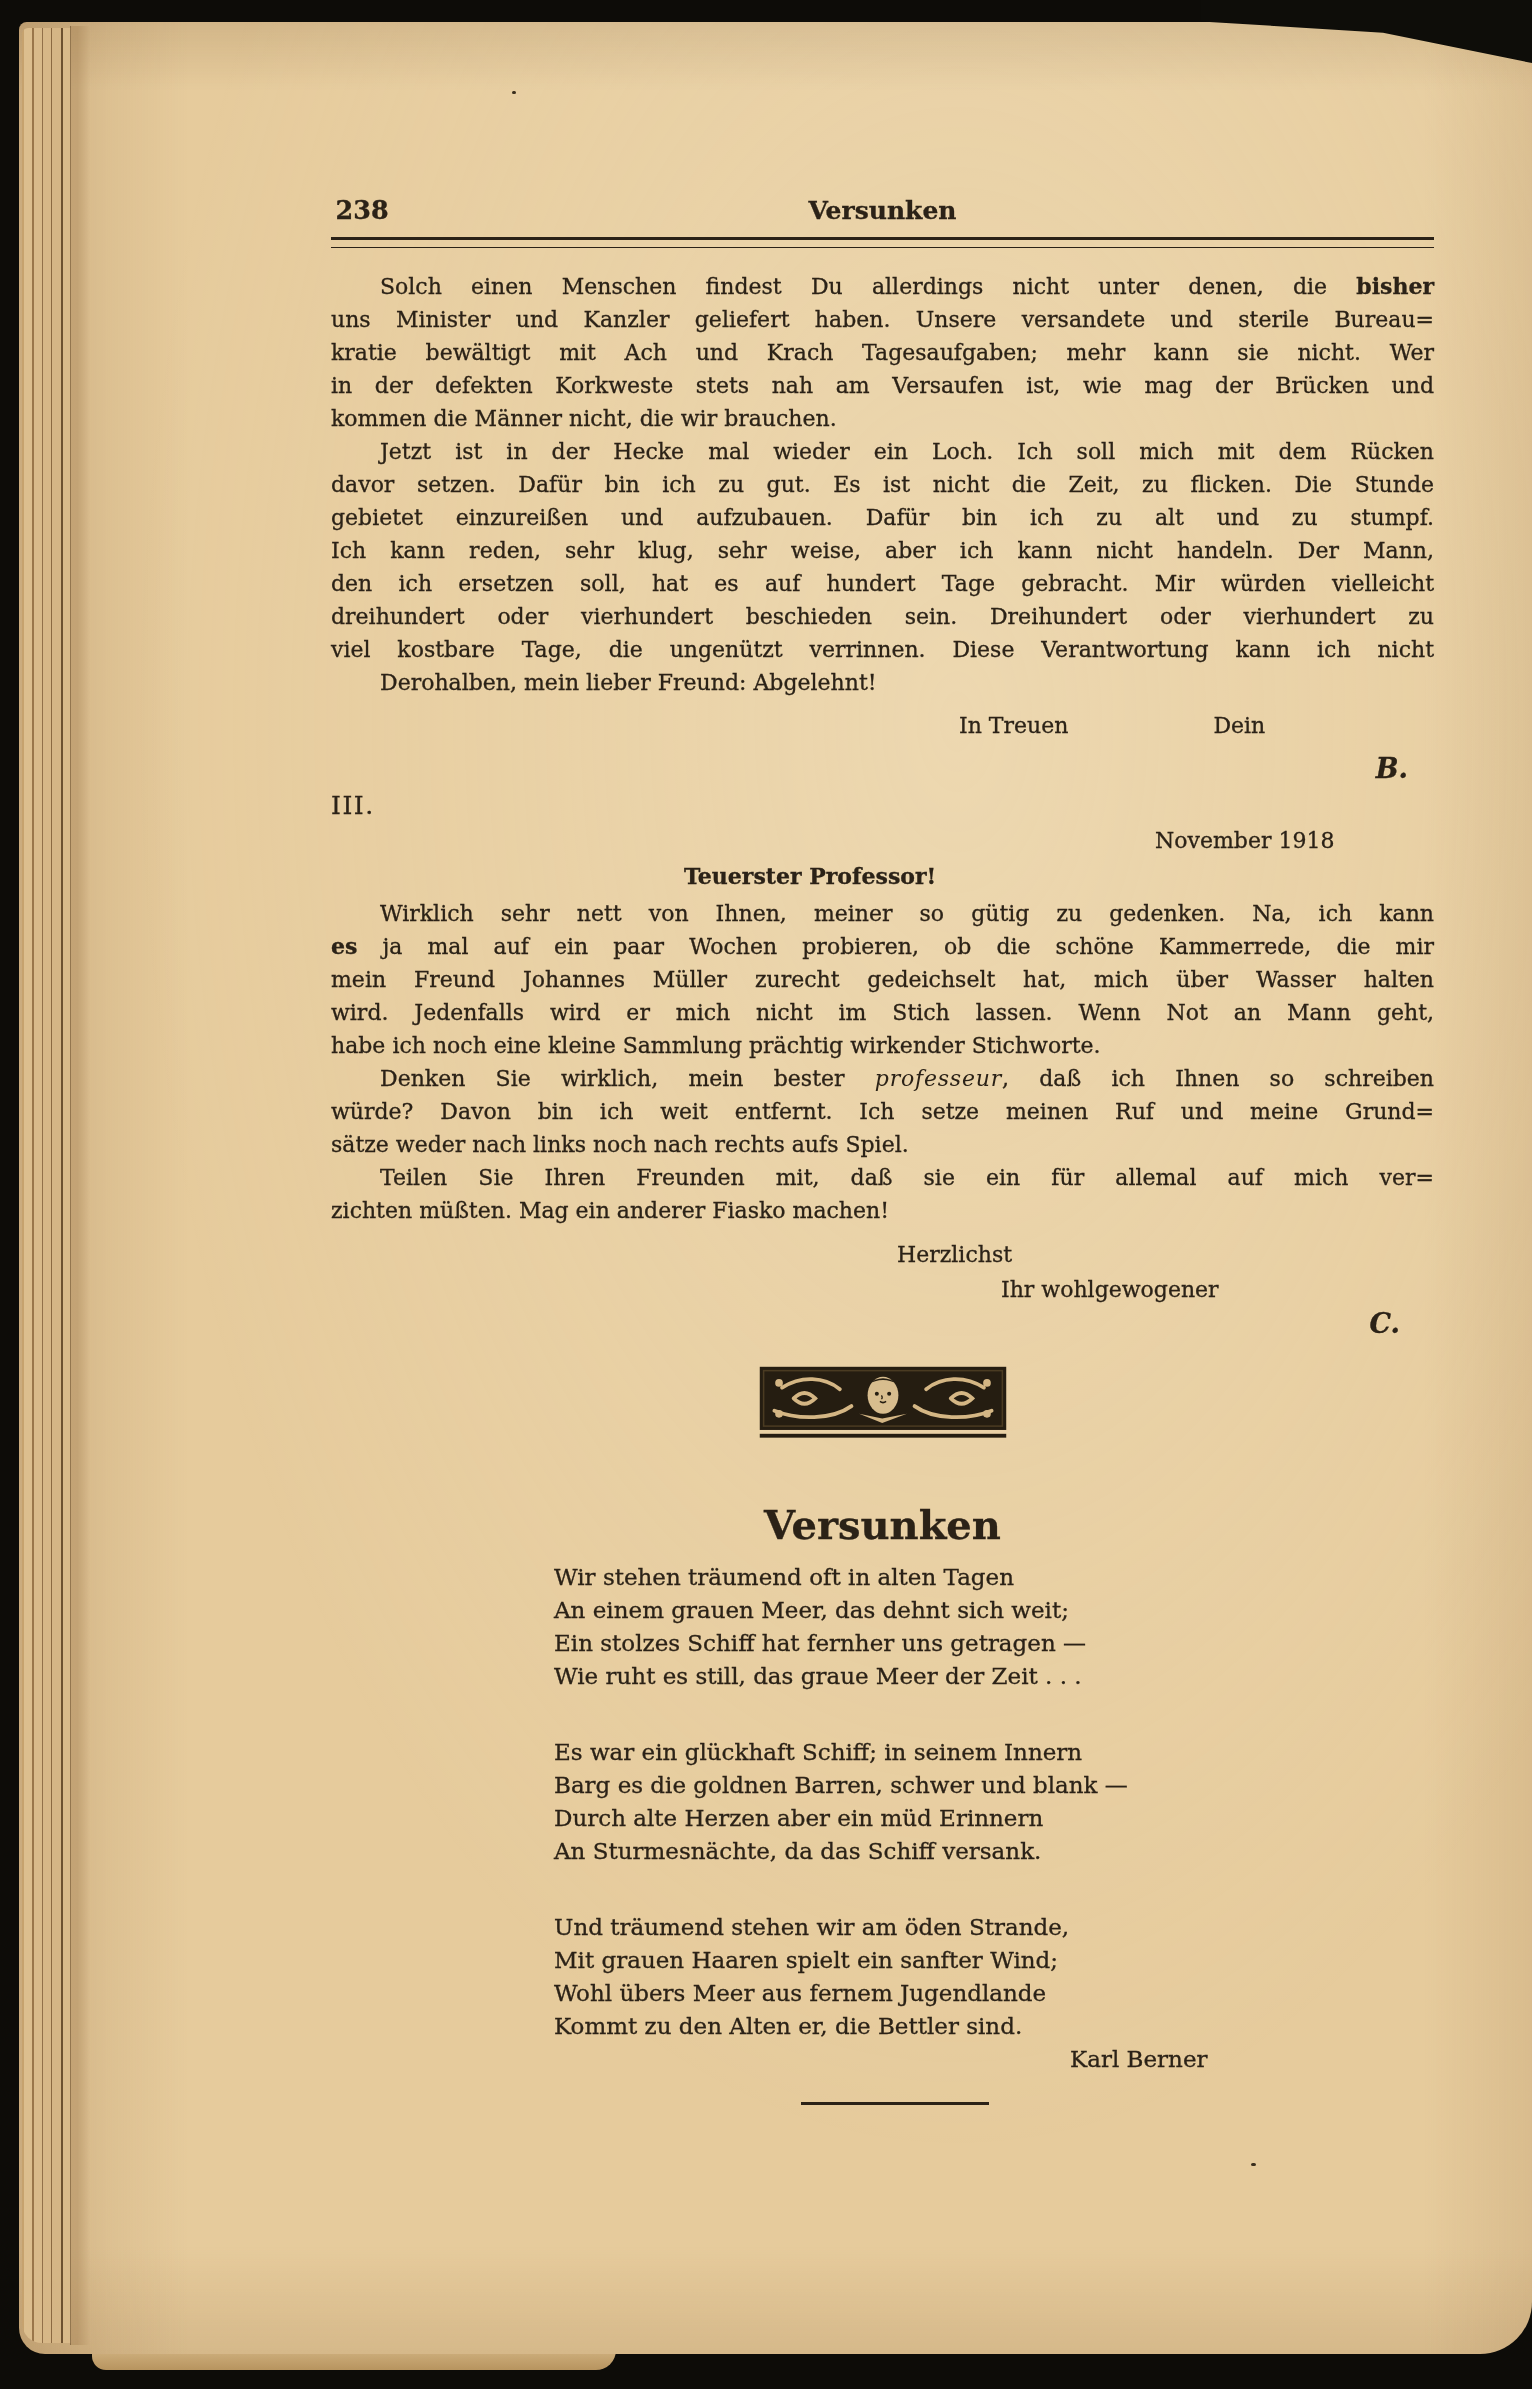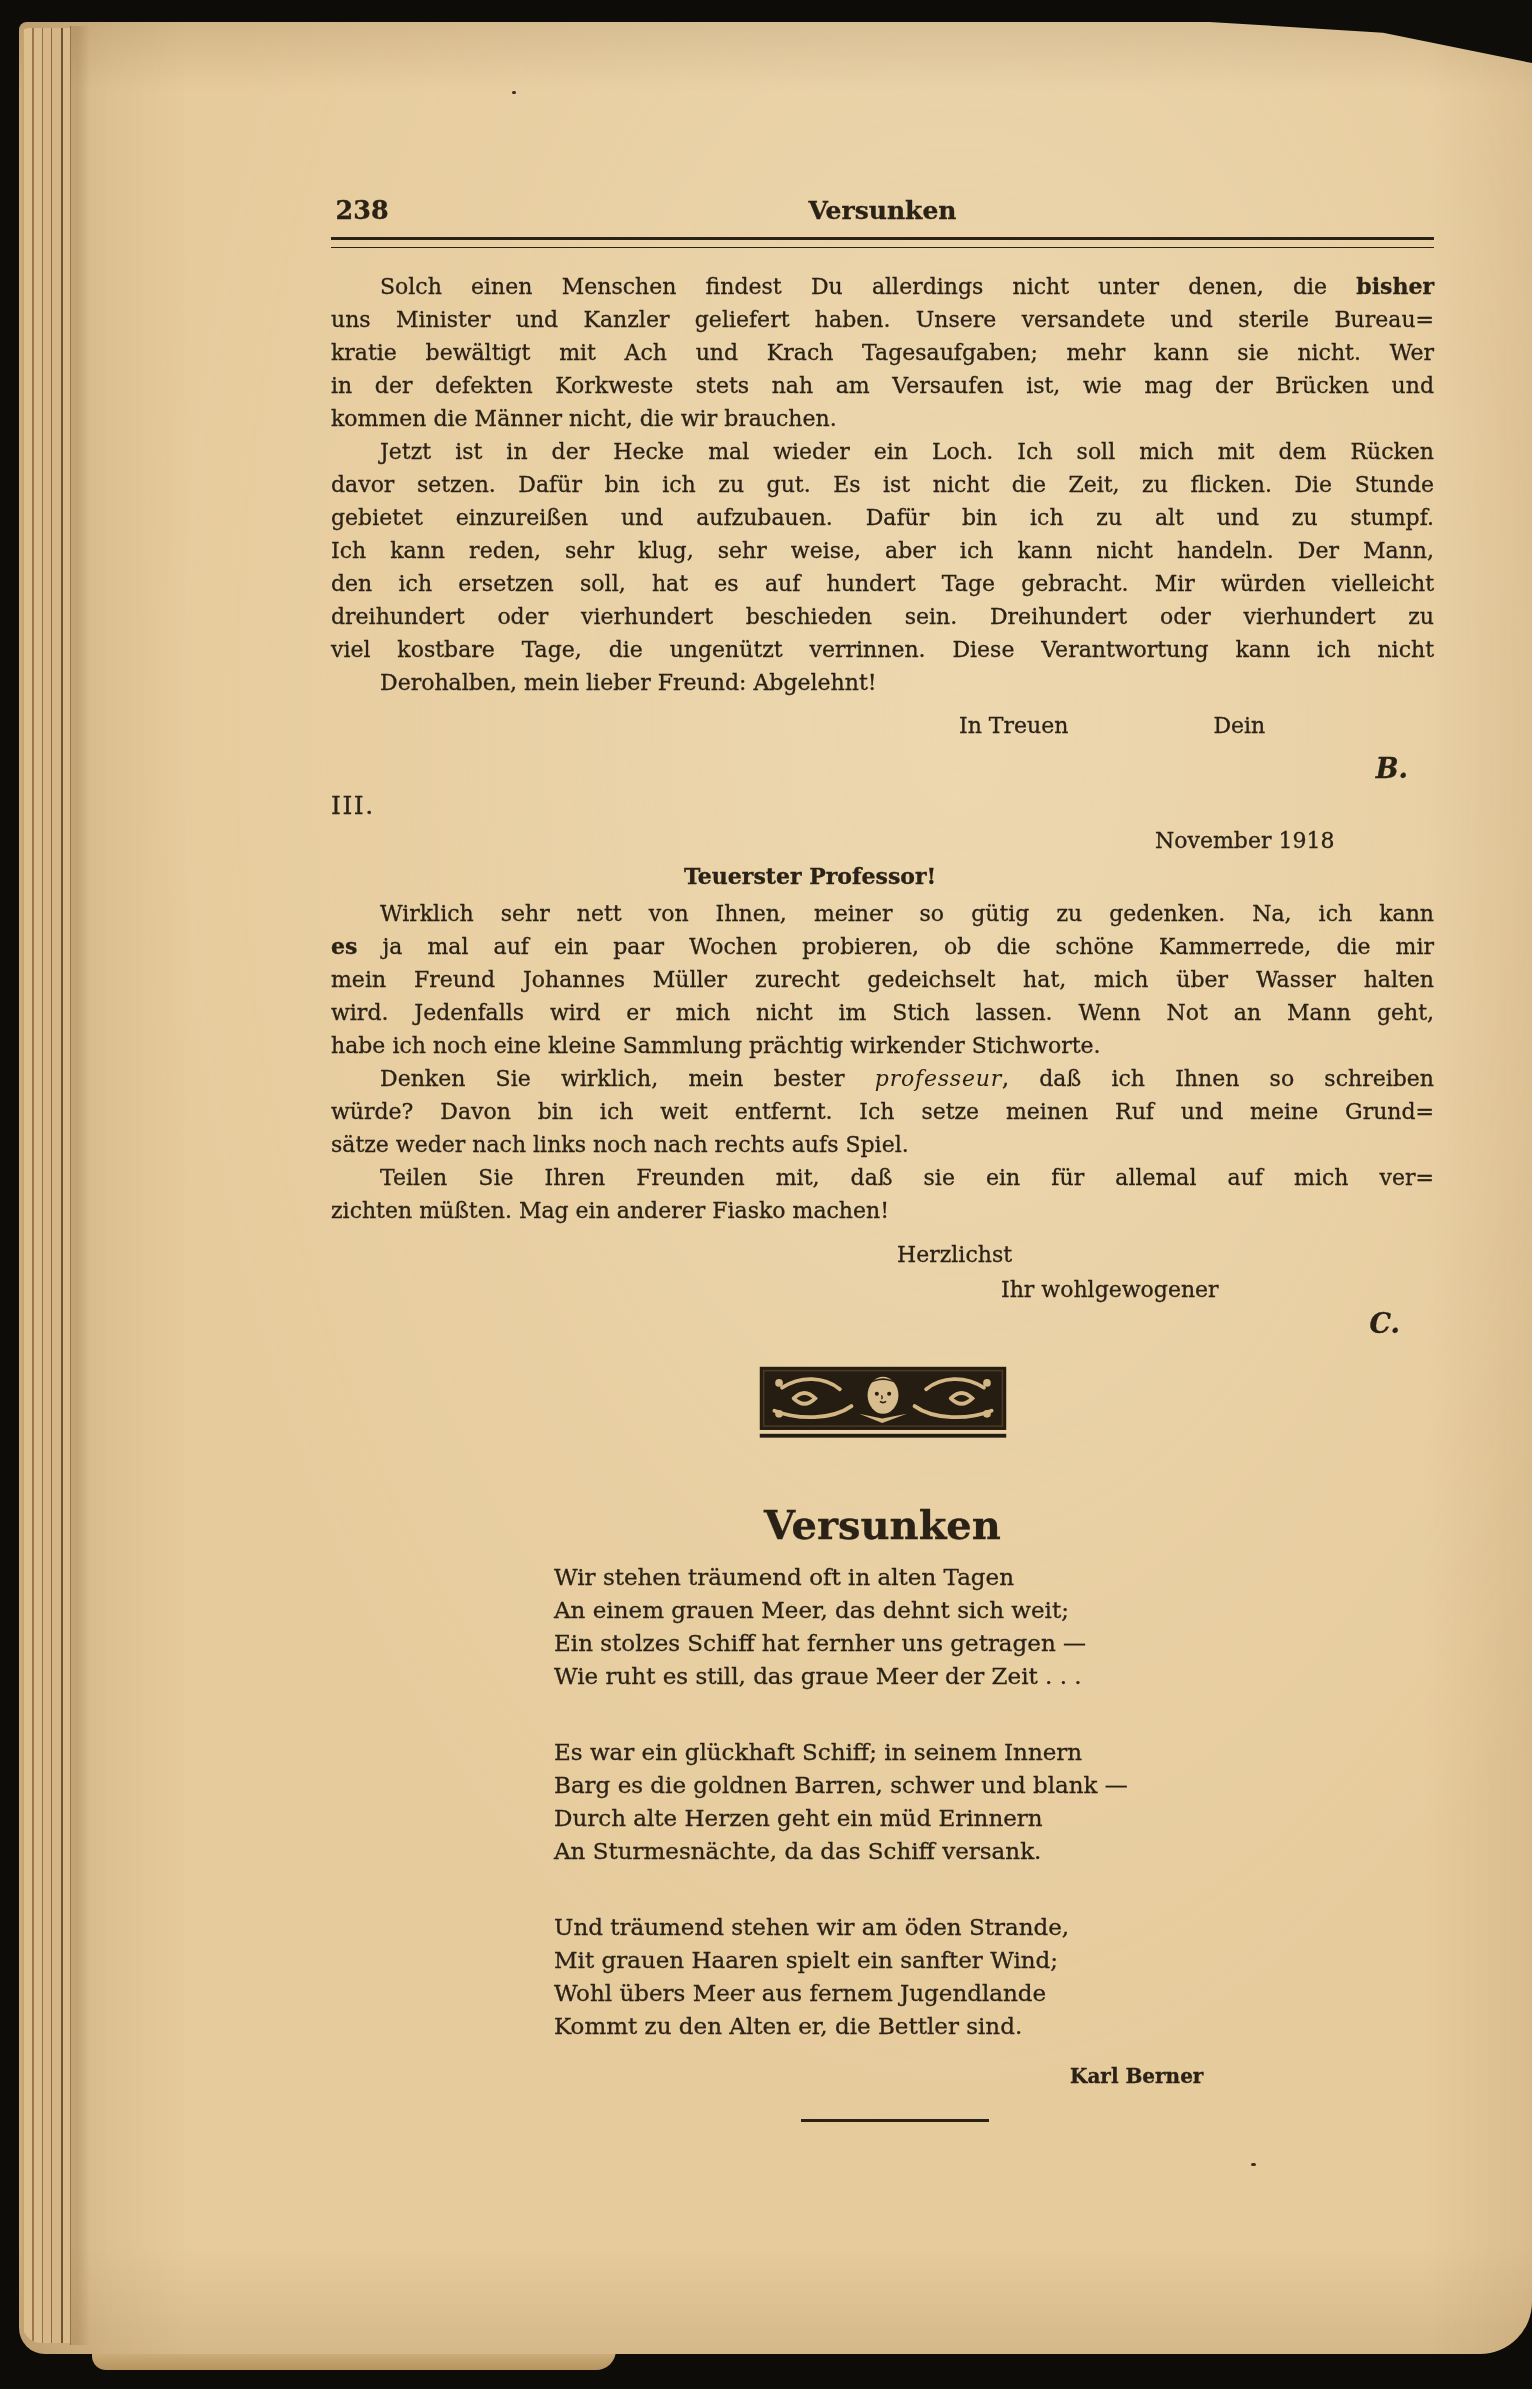--- a/index.html
+++ b/index.html
@@ -86,21 +86,21 @@
   .closing2-a{margin-left:566px;margin-top:10.8px;}
   .closing2-b{margin-left:670px;margin-top:1.5px;}
   
   .ornament{display:block;margin:26px auto 0;width:248px;height:74px;}
   
   .poem-title{text-align:center;font-size:40px;font-weight:bold;margin-top:68px;}
   .poem{margin-left:223px;margin-top:20px;font-size:23px;line-height:33px;}
   .stanza{margin-top:0;}
   .stanza + .stanza{margin-top:43px;}
   .poem-line{text-align:left;}
-  .poem-author{margin-left:739px;margin-top:17px;font-size:20px;font-weight:bold;}
+  .poem-author{margin-left:739px;margin-top:0;font-size:23px;font-weight:normal;}
   .end-rule{margin-left:470px;margin-top:26px;width:188px;height:3.1px;background:#2b2217;}
 </style>
 </head>
 <body>
 
 <div class="scan">
   <div class="under-page"></div>
   <div class="page">
     <div class="leaves"></div>
     <div class="spine-edge"></div>
@@ -202,21 +202,21 @@
     <div class="poem">
       <div class="stanza">
           <div class="poem-line">Wir stehen träumend oft in alten Tagen</div>
           <div class="poem-line">An einem grauen Meer, das dehnt sich weit;</div>
           <div class="poem-line">Ein stolzes Schiff hat fernher uns getragen —</div>
           <div class="poem-line last">Wie ruht es still, das graue Meer der Zeit . . .</div>
         </div>
       <div class="stanza">
           <div class="poem-line">Es war ein glückhaft Schiff; in seinem Innern</div>
           <div class="poem-line">Barg es die goldnen Barren, schwer und blank —</div>
-          <div class="poem-line">Durch alte Herzen geht ein müd Erinnern</div>
+          <div class="poem-line">Durch alte Herzen aber ein müd Erinnern</div>
           <div class="poem-line last">An Sturmesnächte, da das Schiff versank.</div>
         </div>
       <div class="stanza">
           <div class="poem-line">Und träumend stehen wir am öden Strande,</div>
           <div class="poem-line">Mit grauen Haaren spielt ein sanfter Wind;</div>
           <div class="poem-line">Wohl übers Meer aus fernem Jugendlande</div>
           <div class="poem-line last">Kommt zu den Alten er, die Bettler sind.</div>
         </div>
     </div>
     <div class="poem-author">Karl Berner</div>

